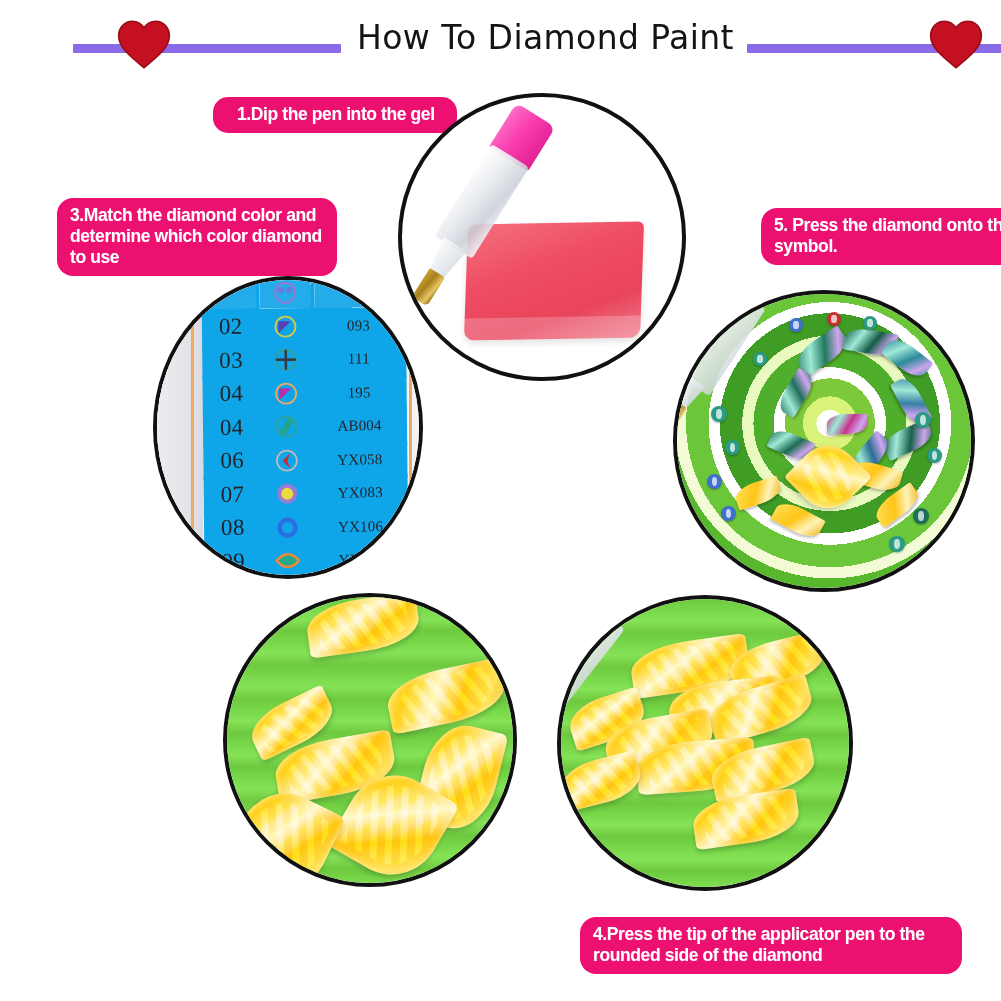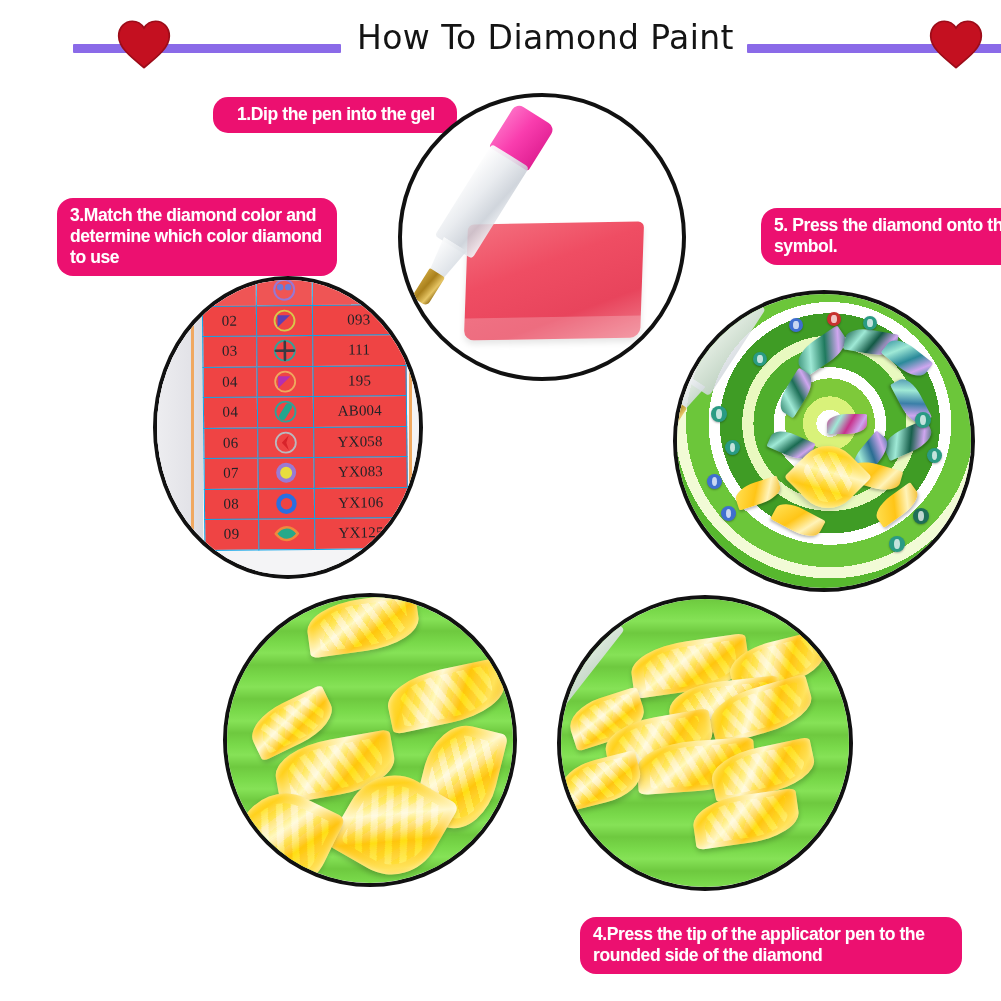--- a/index.html
+++ b/index.html
@@ -115,30 +115,30 @@
   }
   .orange-line{position:absolute;top:0;width:3px;height:100%;background:#f0a860;}
   #ol1{left:34px;}
   #ol2{left:252px;}
   .tbl{
     position:absolute;left:46px;top:-6px;width:204px;
     border-collapse:collapse;
     transform:rotate(-.6deg);
   }
   .tbl td{
-    border:1px solid #0ea5e9;
+    border:4px solid #0ea5e9;
     height:29.5px;
     font-family:"Liberation Serif", serif;
     font-size:16px;
     color:#232327;
     text-align:center;
-    background:#ef4444;
+    background:#0ea5e9;
     padding:0;
   }
-  .tbl td.c-no{width:54px;font-size:15px;letter-spacing:.3px;}
+  .tbl td.c-no{width:54px;font-size:23px;letter-spacing:.3px;}
   .tbl td.c-sym{width:56px;}
   .tbl td.c-code{width:94px;font-size:15px;letter-spacing:.2px;}
   .sym{display:inline-block;width:25px;height:25px;vertical-align:middle;}
   .sym svg{display:block;width:25px;height:25px;}
 
   
   .tray{
     position:absolute;inset:0;
     background:
       repeating-linear-gradient(180deg,

